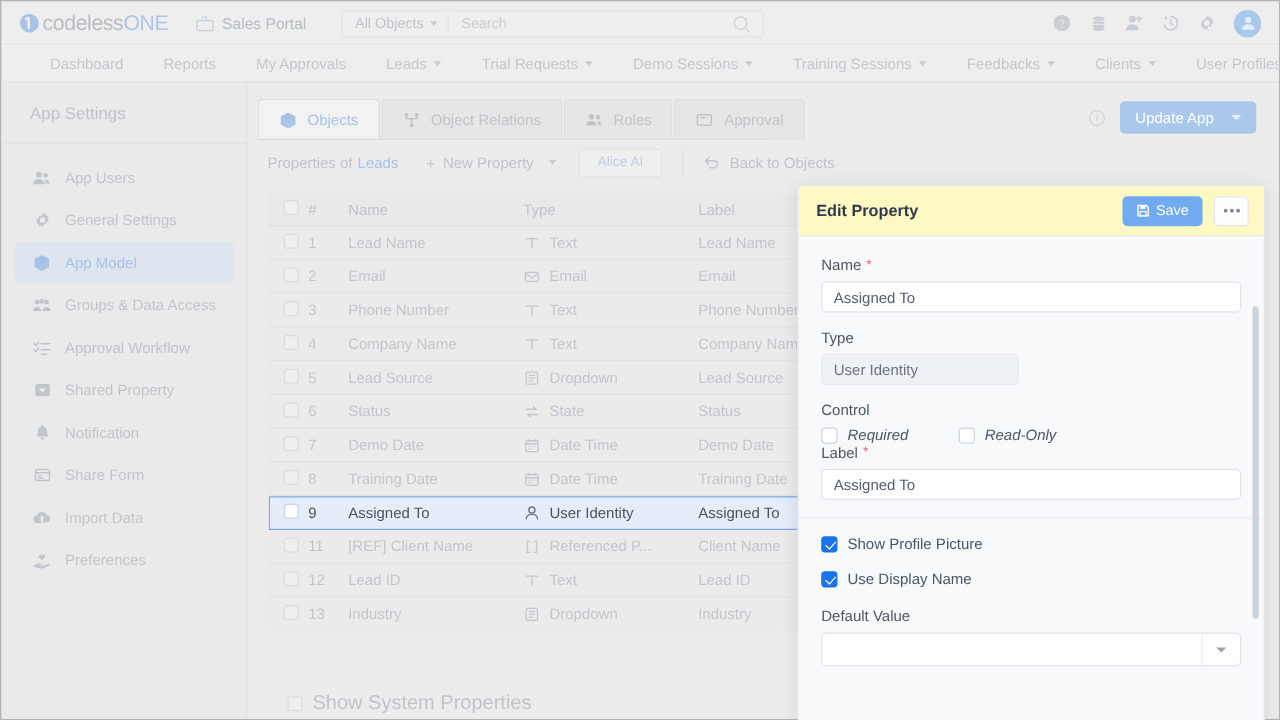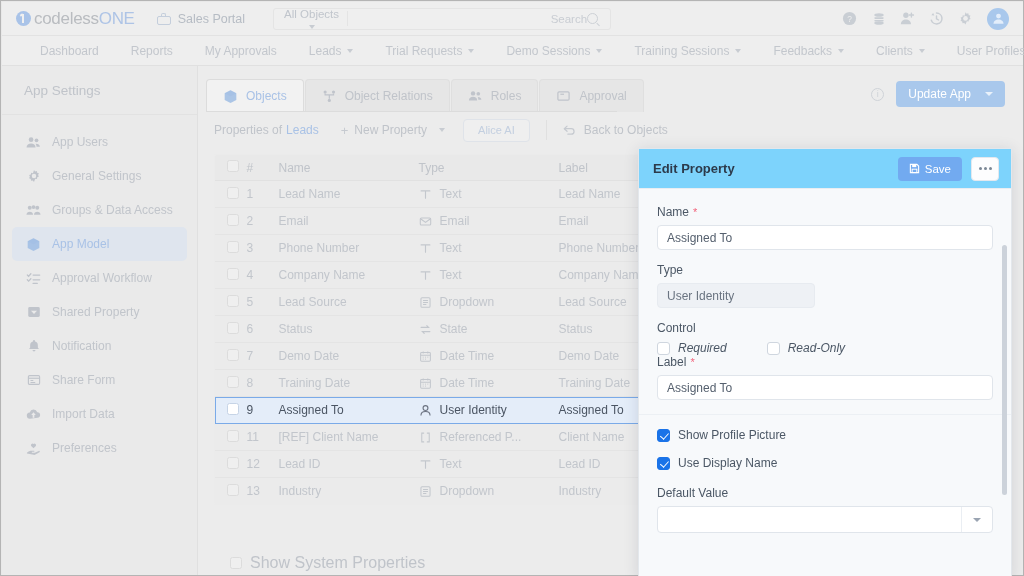--- a/index.html
+++ b/index.html
@@ -49,25 +49,25 @@
   .portal-ico { width:14px;height:12px; position:relative; }
   .portal-ico .body{position:absolute;left:0;top:3px;width:14px;height:9px;border:1.4px solid #c4cedc;border-radius:2px;}
   .portal-ico .handle{position:absolute;left:4.5px;top:0px;width:5px;height:4px;border:1.4px solid #c4cedc;border-bottom:none;border-radius:2px 2px 0 0;}
   .portal-name { font-size:12.5px; color:#b6bcc4; }
 
   .searchwrap {
     margin-left:28px; height:22px; width:338px;
     border:1px solid #e4e4e4; border-radius:3px; background:#efefef;
     display:flex; align-items:center;
   }
-  .obj-sel { display:flex;align-items:center;gap:5px; padding:0 8px 0 10px; font-size:11.5px;color:#c0c5cc;flex-direction:column; }
+  .obj-sel { display:flex;align-items:center;gap:5px; padding:0 8px 0 10px; font-size:11.5px;color:#c0c5cc; }
   .caret { width:0;height:0;border-left:3.5px solid transparent;border-right:3.5px solid transparent;border-top:4px solid #c8ccd2; }
   .sep { width:1px;height:15px;background:#e4e4e4; }
   .search-input { flex:1; border:none; background:transparent; outline:none;
-    font-family:inherit; font-size:11.5px; color:#c2c6cc; padding-left:10px;text-align:right; }
+    font-family:inherit; font-size:11.5px; color:#c2c6cc; padding-left:10px; }
   .search-input::placeholder{ color:#c9cdd3; }
   .mag { width:11px;height:11px;border:1.3px solid #cdd1d6;border-radius:50%;margin-right:12px;position:relative;flex:none;}
   .mag:after{content:"";position:absolute;right:-3px;bottom:-2px;width:4px;height:1.3px;background:#cdd1d6;transform:rotate(45deg);}
 
   .topicons { margin-left:auto; display:flex; align-items:center; gap:14px; margin-right:14px; }
   .ti { width:15px;height:15px; color:#c2c6cc; display:flex;align-items:center;justify-content:center; }
   .avatar {
     width:22px;height:22px;border-radius:50%;background:#a9c8ec;
     display:flex;align-items:center;justify-content:center;
   }
@@ -160,21 +160,21 @@
   
   .panel{
     position:absolute; left:636px; top:146px; width:374px; height:430px;
     background:#f7f9fb;
     border:1px solid #e3e7ec;
     border-bottom:none;
     box-shadow:0 2px 14px rgba(40,50,70,.14);
     overflow:hidden;
   }
   .panel-head{
-    height:40px; background:#7dd3fc; border-bottom:1px solid #e9edf2;
+    height:40px; background:#fef9c3; border-bottom:1px solid #e9edf2;
     display:flex;align-items:center; padding:0 12px 0 14px;
   }
   .panel-title{ font-size:13px; color:#2c3a4b; font-weight:bold; }
   .panel-actions{ margin-left:auto; display:flex;align-items:center; gap:9px; }
   .save-btn{
     height:24px; background:#72aaf0; border-radius:4px; color:#fff;
     display:flex;align-items:center; gap:5px; padding:0 11px; font-size:11.5px;
   }
   .more-btn{
     width:28px;height:24px;border:1px solid #e4e8ee;border-radius:4px;background:#fdfdfe;
@@ -349,40 +349,40 @@
             </div>
             <div class="side-item">
               <span class="side-ico">
                 <svg width="14" height="14" viewBox="0 0 16 16" fill="currentColor">
                   <path d="M8 1.2l1.2 1.7 2-.5.4 2 2 .5-.9 1.9.9 1.8-1.9.9-.3 2-2-.3L8 14.8l-1.4-1.7-2 .3-.3-2-1.9-.9.9-1.8-.9-1.9 2-.5.4-2 2 .5z"></path>
                   <circle cx="8" cy="8" r="2.6" fill="#eaeaea"></circle>
                 </svg>
               </span>
               <span>General Settings</span>
             </div>
+            <div class="side-item active">
+              <span class="side-ico">
+                <svg width="15" height="15" viewBox="0 0 16 16" fill="currentColor">
+                  <path d="M8 1.2l6.2 3.2v7.2L8 14.8 1.8 11.6V4.4z" opacity=".85"></path>
+                  <path d="M8 1.2l6.2 3.2L8 7.7 1.8 4.4z" opacity=".45"></path>
+                </svg>
+              </span>
+              <span>App Model</span>
+            </div>
             <div class="side-item">
               <span class="side-ico">
                 <svg width="15" height="15" viewBox="0 0 16 16" fill="currentColor">
                   <circle cx="4" cy="5" r="2.1"></circle>
                   <circle cx="8" cy="4.3" r="2"></circle>
                   <circle cx="12" cy="5" r="2.1"></circle>
                   <path d="M0.5 12.6c0-2.1 1.6-3.4 3.5-3.4s3.5 1.3 3.5 3.4z"></path>
                   <path d="M8.5 12.6c0-2.1 1.6-3.4 3.5-3.4s3.5 1.3 3.5 3.4z"></path>
                 </svg>
               </span>
               <span>Groups &amp; Data Access</span>
-            </div>
-            <div class="side-item active">
-              <span class="side-ico">
-                <svg width="15" height="15" viewBox="0 0 16 16" fill="currentColor">
-                  <path d="M8 1.2l6.2 3.2v7.2L8 14.8 1.8 11.6V4.4z" opacity=".85"></path>
-                  <path d="M8 1.2l6.2 3.2L8 7.7 1.8 4.4z" opacity=".45"></path>
-                </svg>
-              </span>
-              <span>App Model</span>
             </div>
             <div class="side-item">
               <span class="side-ico">
                 <svg width="15" height="15" viewBox="0 0 16 16" fill="none" stroke="currentColor" stroke-width="1.4" stroke-linecap="round">
                   <path d="M1.4 4.2l1.4 1.4 2.4-2.6"></path>
                   <path d="M1.4 9.4l1.4 1.4 2.4-2.6"></path>
                   <path d="M7.6 4.3h7"></path>
                   <path d="M7.6 9.4h7"></path>
                   <path d="M7.6 13.2h4.4"></path>
                 </svg>

